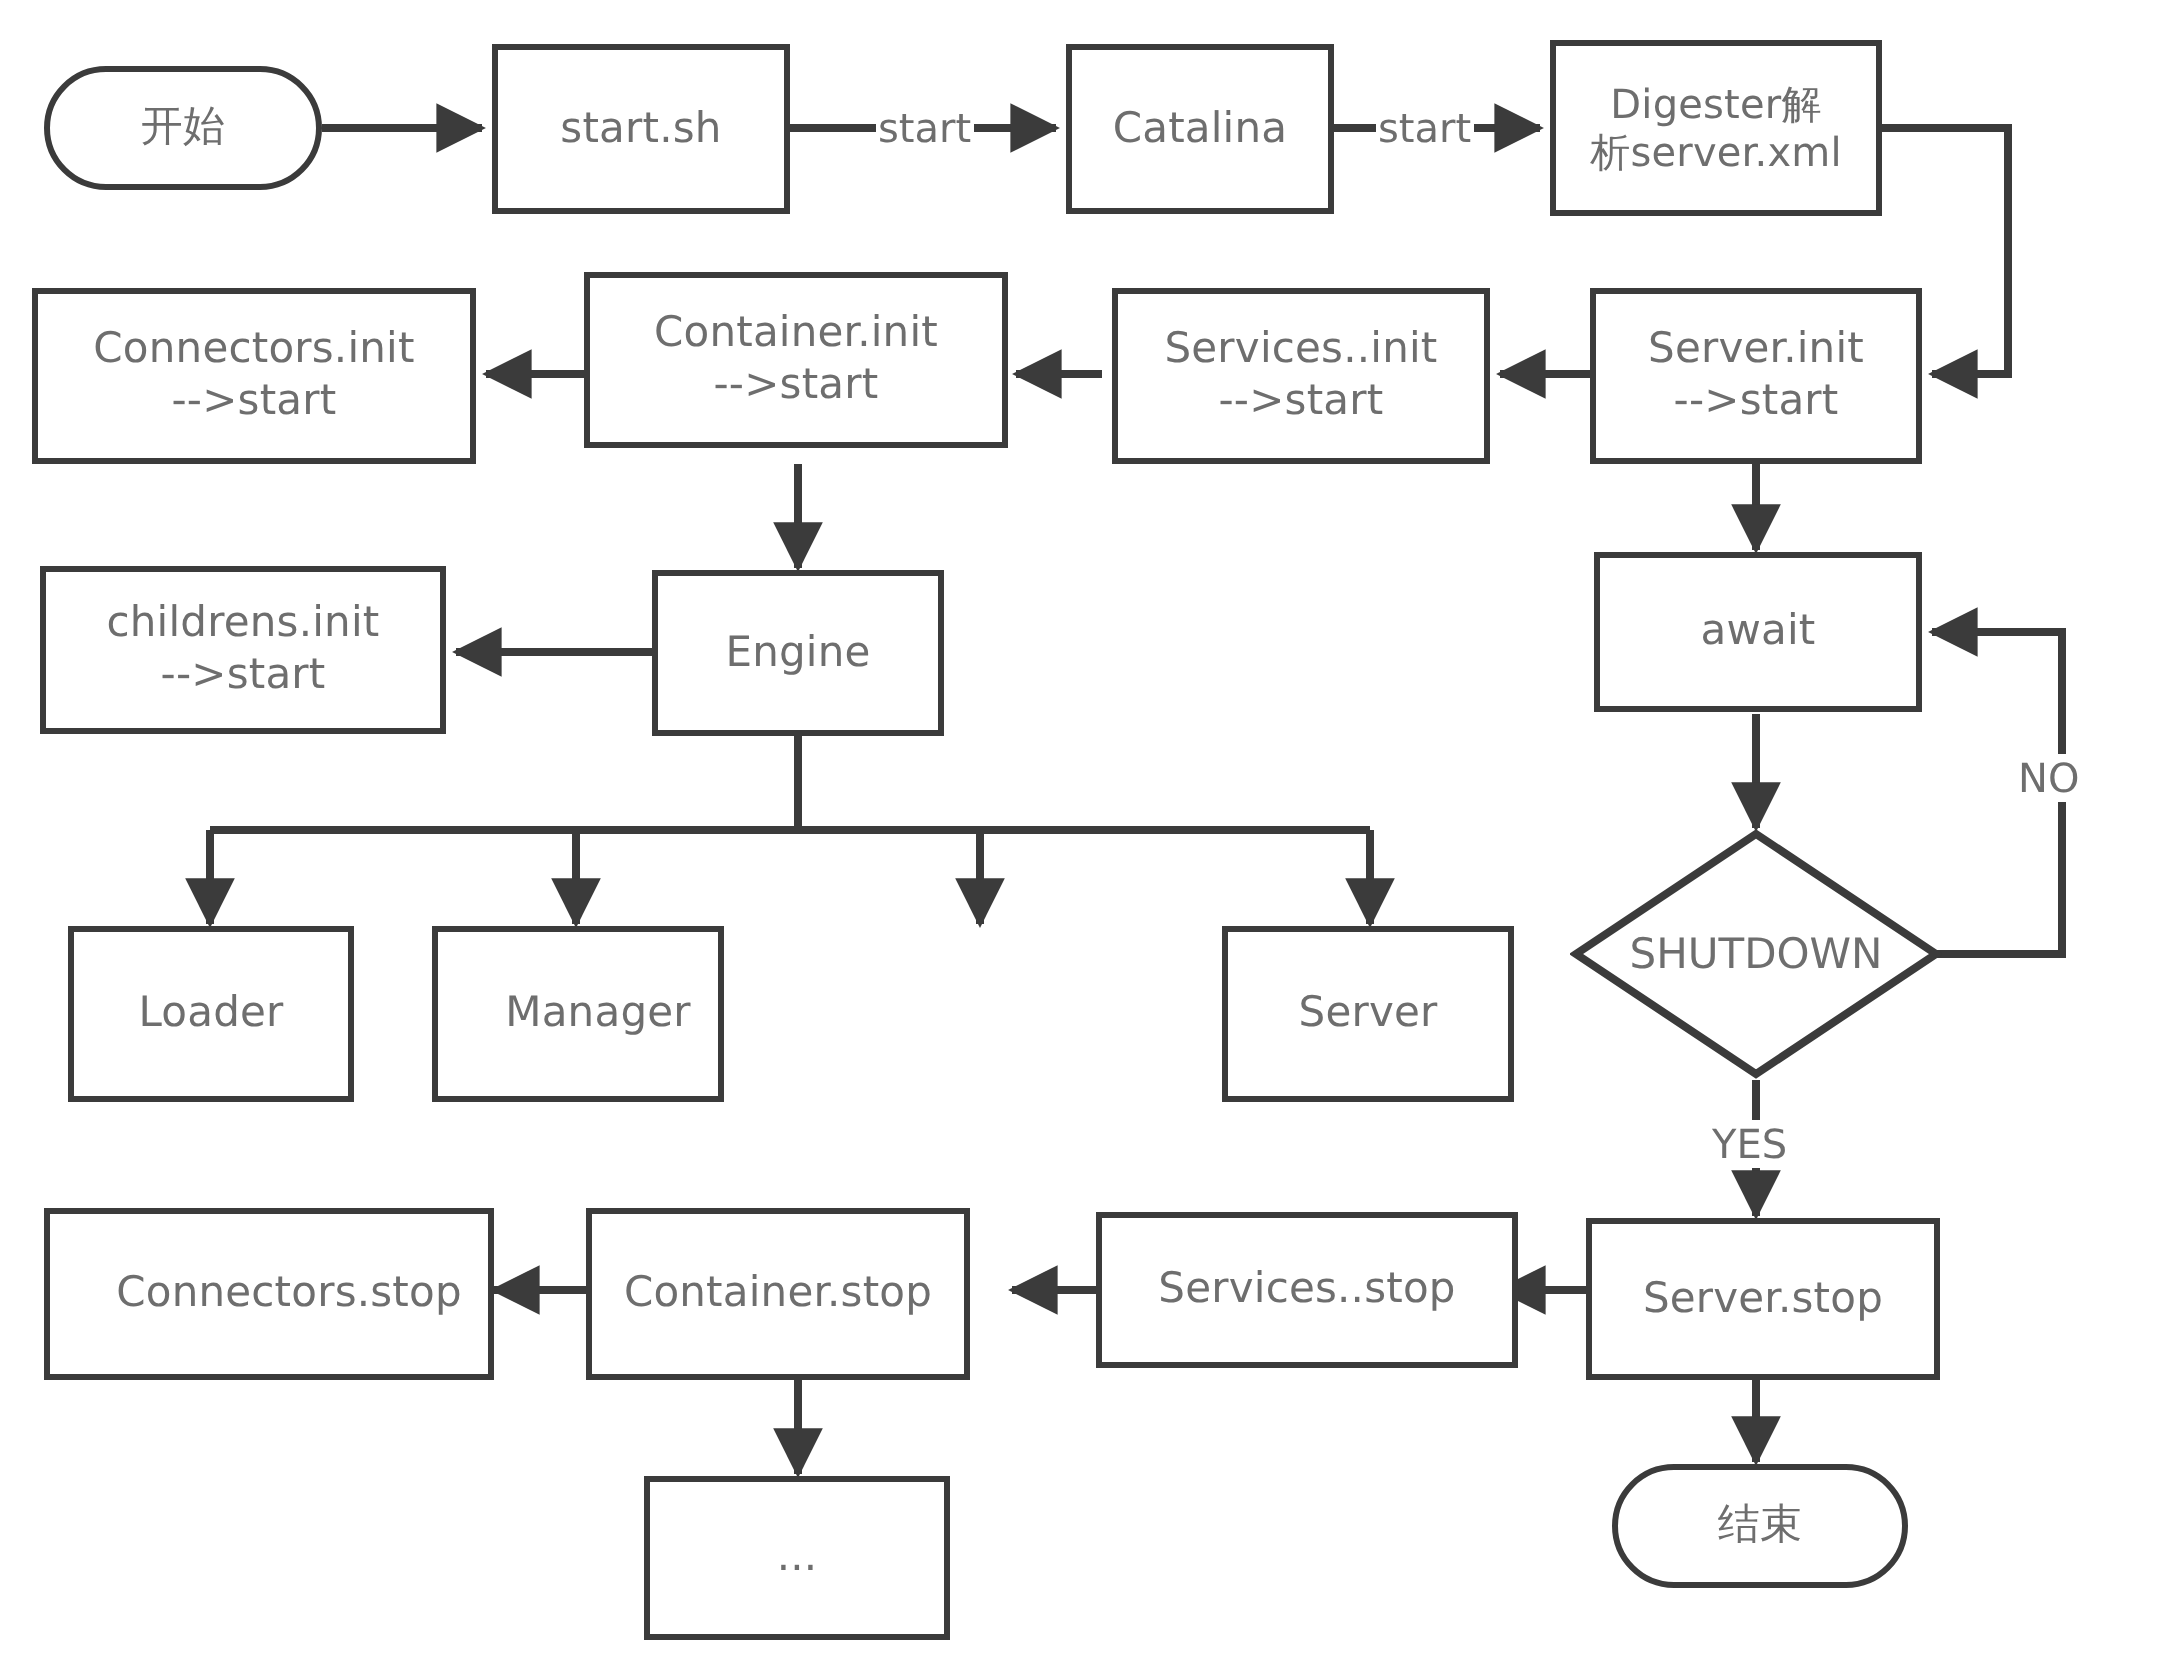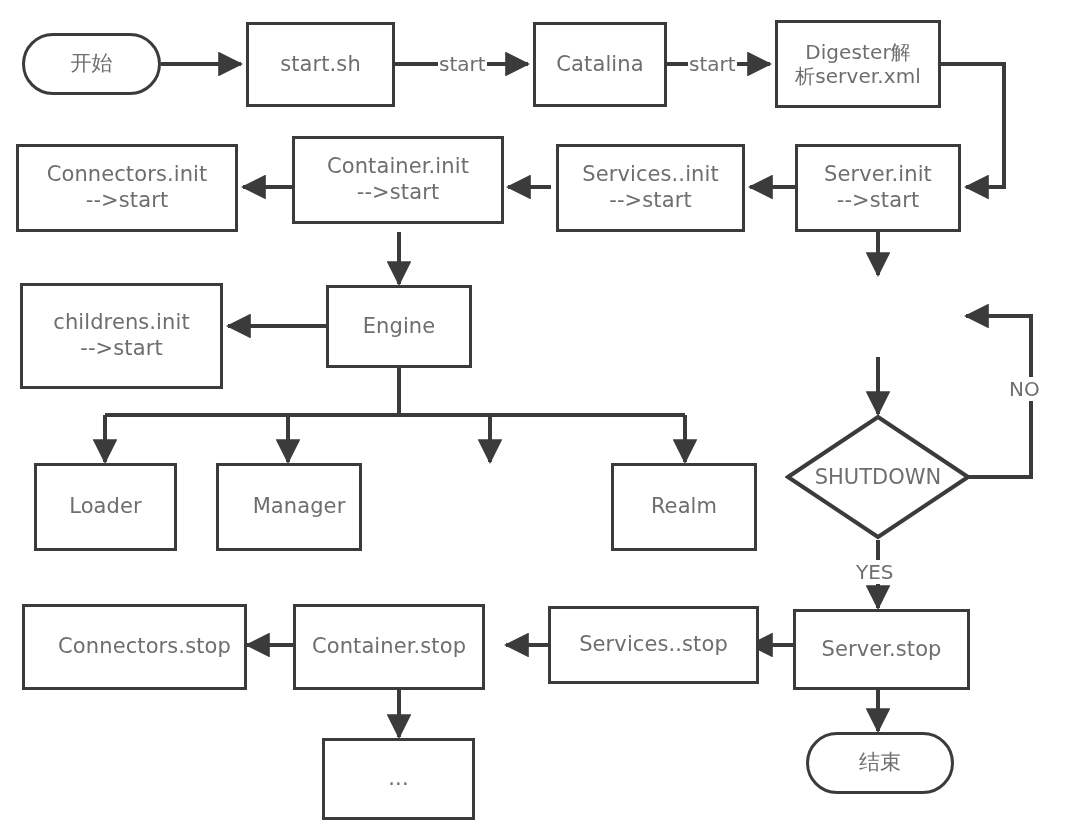--- a/index.html
+++ b/index.html
@@ -160,42 +160,45 @@
   <div class="node" style="left:292px; top:136px; width:212px; height:88px;">
     <span class="txt">Container.init
 --&gt;start</span>
   </div>
 
   <div class="node" style="left:16px; top:144px; width:222px; height:88px;">
     <span class="txt">Connectors.init
 --&gt;start</span>
   </div>
 
-  <div class="node" style="left:20px; top:283px; width:203px; height:106px;">
+  <div class="node" style="left:20px; top:283px; width:203px; height:84px;">
     <span class="txt">childrens.init
 --&gt;start</span>
   </div>
 
   <div class="node" style="left:326px; top:285px; width:146px; height:83px;">
     <span class="txt">Engine</span>
   </div>
 
   <div class="node" style="left:34px; top:463px; width:143px; height:88px;">
     <span class="txt">Loader</span>
   </div>
 
   <div class="node" style="left:216px; top:463px; width:146px; height:88px;padding-left:20px;">
     <span class="txt">Manager</span>
   </div>
 
 
   <div class="node" style="left:611px; top:463px; width:146px; height:88px;">
-    <span class="txt">Realm</span>
-  </div>
-
+    <span class="txt">Server</span>
+  </div>
+
+  <div class="node" style="left:797px; top:276px; width:164px; height:80px;">
+    <span class="txt">await</span>
+  </div>
 
   <div class="diamond-wrap" style="left:785px; top:414px; width:186px; height:126px;">
     <svg width="186" height="126" viewBox="0 0 186 126" xmlns="http://www.w3.org/2000/svg">
       <polygon points="93,3 183,63 93,123 3,63" fill="#ffffff" stroke="#3b3b3b" stroke-width="4" stroke-linejoin="miter"></polygon>
     </svg>
     <span class="txt">SHUTDOWN</span>
   </div>
 
   <div class="node" style="left:793px; top:609px; width:177px; height:81px;">
     <span class="txt">Server.stop</span>

